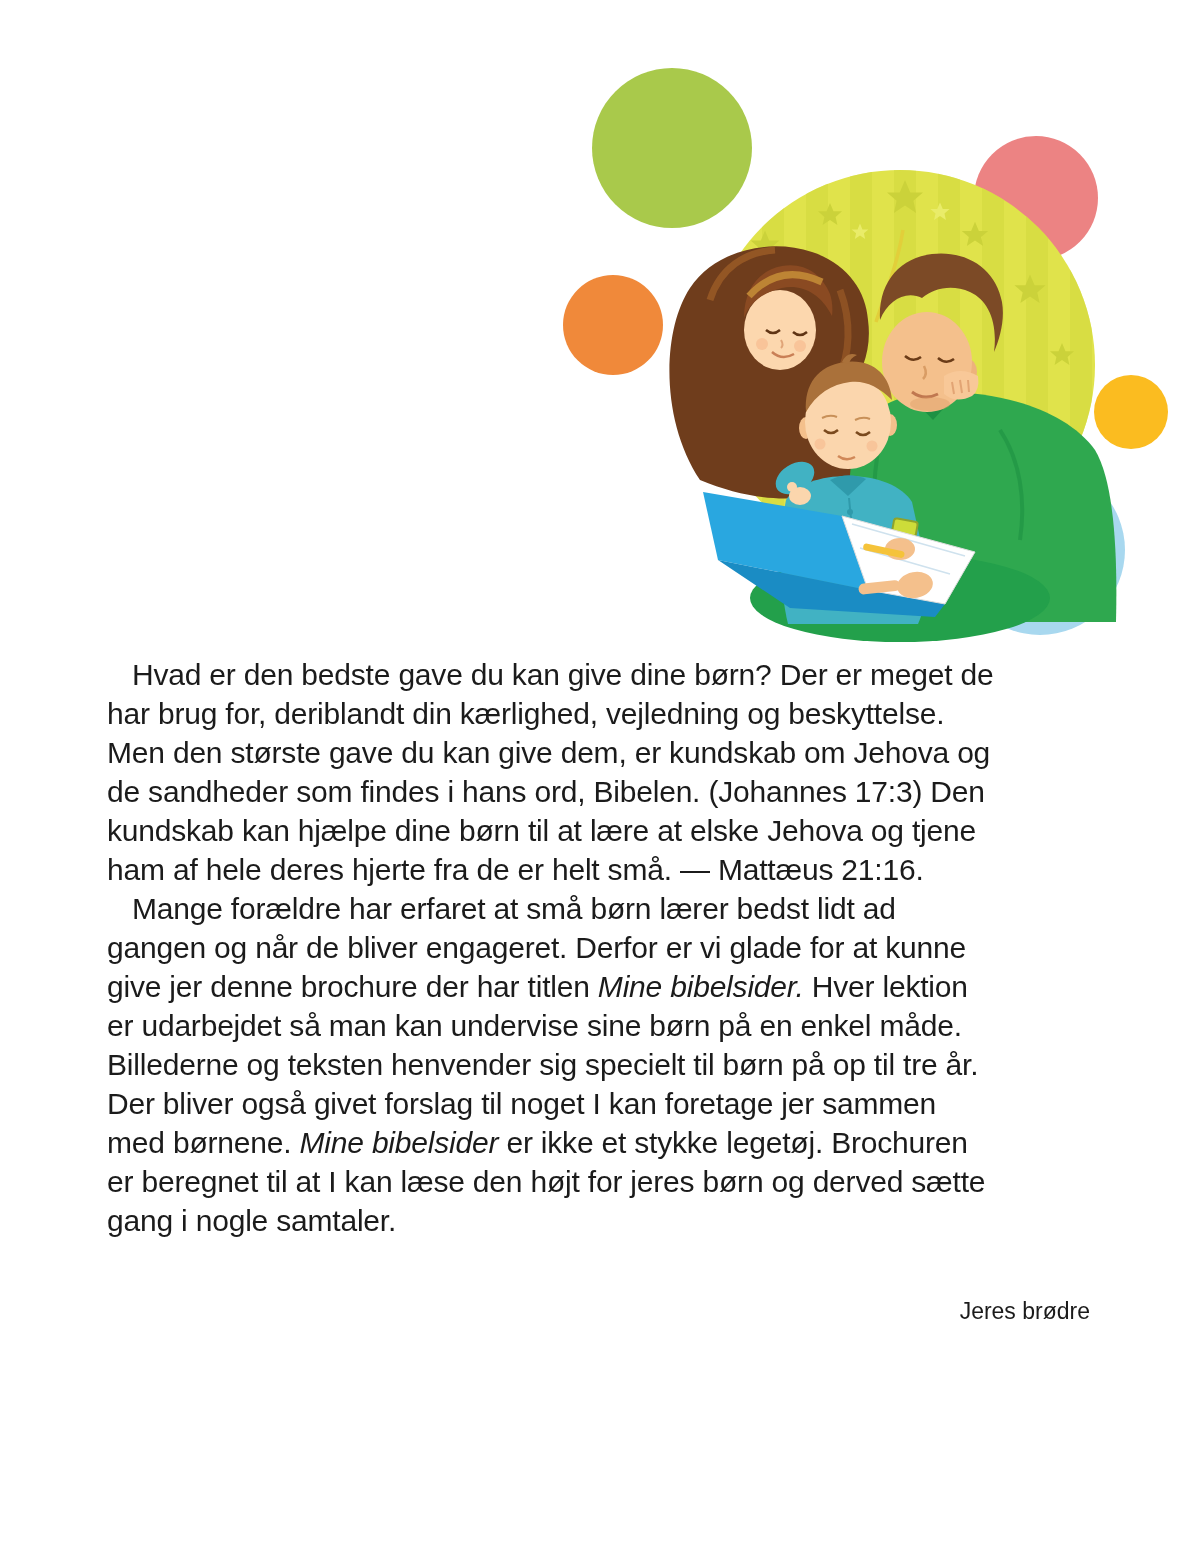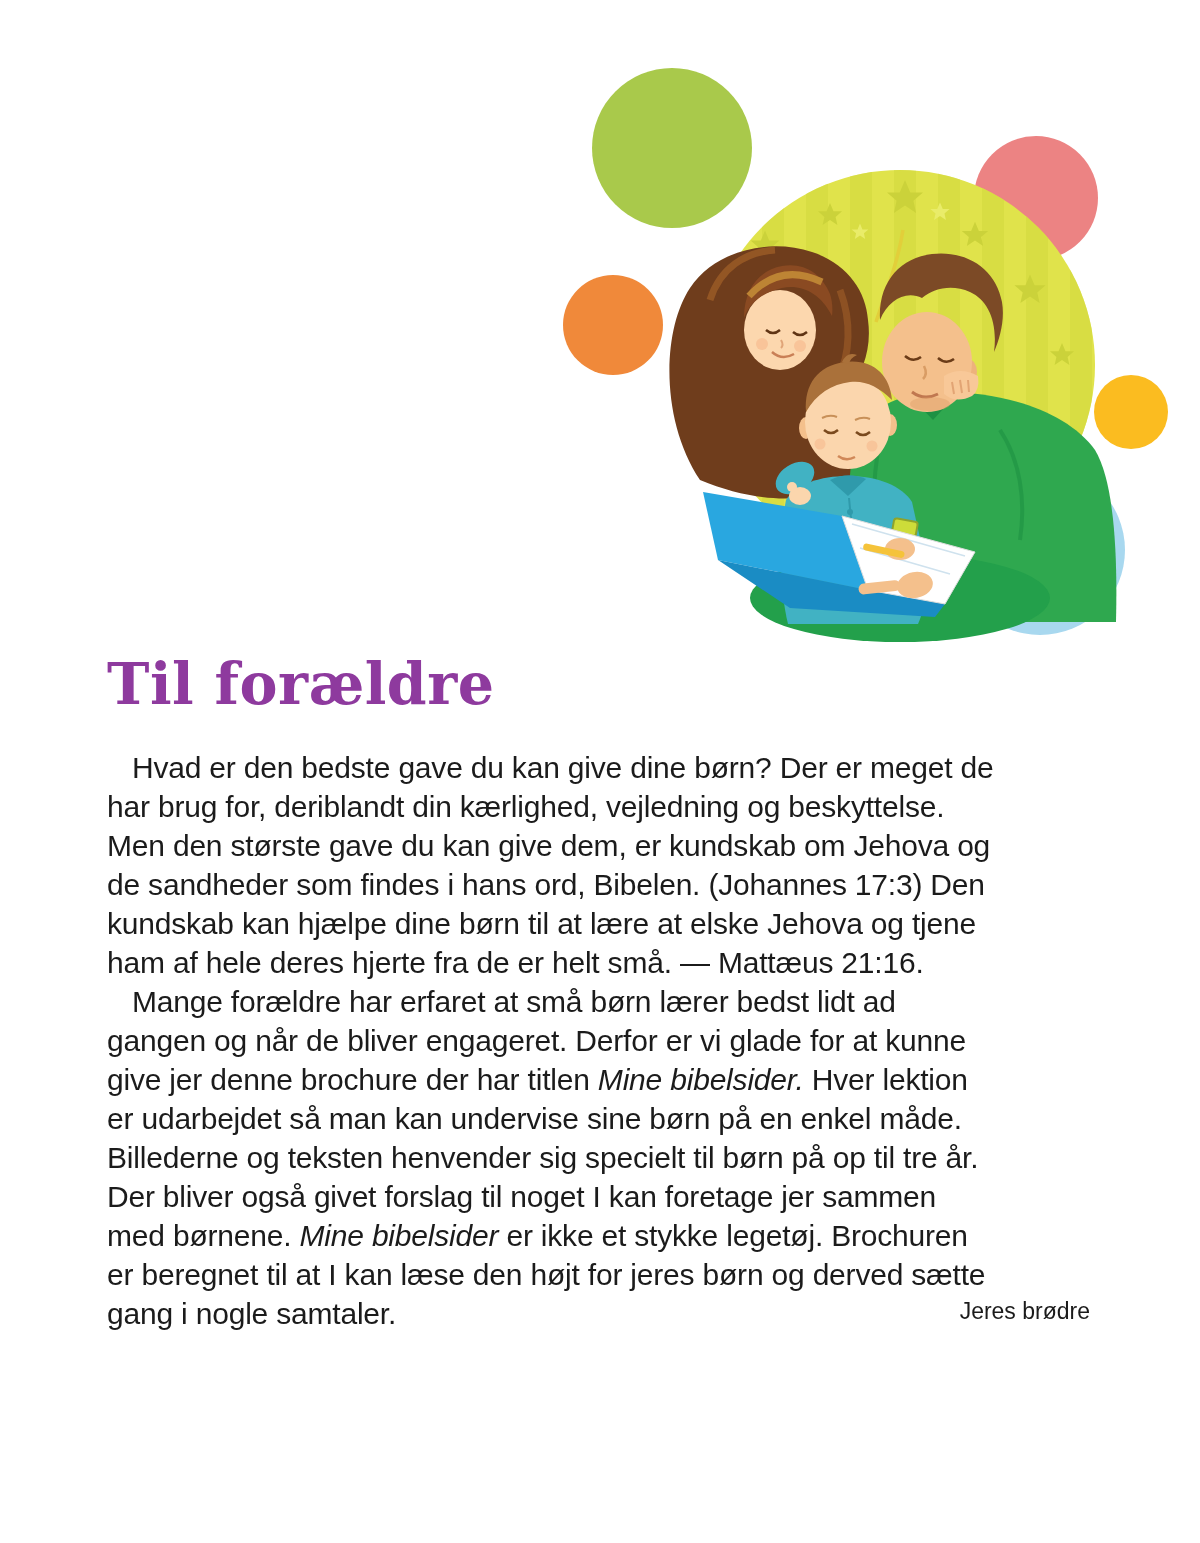--- a/index.html
+++ b/index.html
@@ -191,21 +191,20 @@
 
   <g>
     <ellipse cx="900" cy="549" rx="15" ry="11" fill="#f4c08c"></ellipse>
     <rect x="864" y="543" width="42" height="7" rx="3.5" fill="#f5c33a" transform="rotate(12 864 543)"></rect>
     <ellipse cx="915" cy="585" rx="18" ry="13" fill="#f4c08c" transform="rotate(-10 915 585)"></ellipse>
     <rect x="858" y="584" width="42" height="11" rx="5.5" fill="#f4c08c" transform="rotate(-6 858 584)"></rect>
   </g>
 </svg>
 
 <div class="content">
-  <h1 class="page-heading">Til forældre</h1>
   <div class="body-text">
       <p><span>Hvad er den bedste gave du kan give dine børn? Der er meget de har brug for, deriblandt din kærlighed, vejledning og beskyttelse. Men den største gave du kan give dem, er kundskab om Jehova og de sandheder som findes i hans ord, Bibelen. (Johannes 17:3) Den kundskab kan hjælpe dine børn til at lære at elske Jehova og tjene ham af hele deres hjerte fra de er helt små. — Mattæus 21:16.</span></p>
       <p><span>Mange forældre har erfaret at små børn lærer bedst lidt ad gangen og når de bliver engageret. Derfor er vi glade for at kunne give jer denne brochure der har titlen </span><span class="it">Mine bibelsider.</span><span> Hver lektion er udarbejdet så man kan undervise sine børn på en enkel måde. Billederne og teksten henvender sig specielt til børn på op til tre år. Der bliver også givet forslag til noget I kan foretage jer sammen med børnene. </span><span class="it">Mine bibelsider</span><span> er ikke et stykke legetøj. Brochuren er beregnet til at I kan læse den højt for jeres børn og derved sætte gang i nogle samtaler.</span></p>
     </div>
 </div>
 
 <div class="signature">
   <div class="sig-closing">Jeres brødre</div>
 </div>
 

